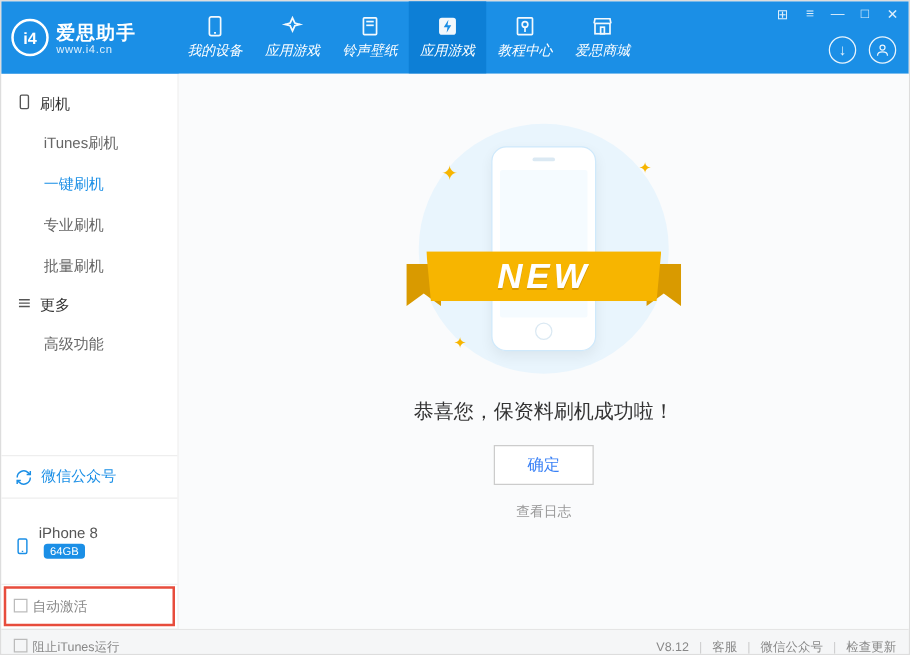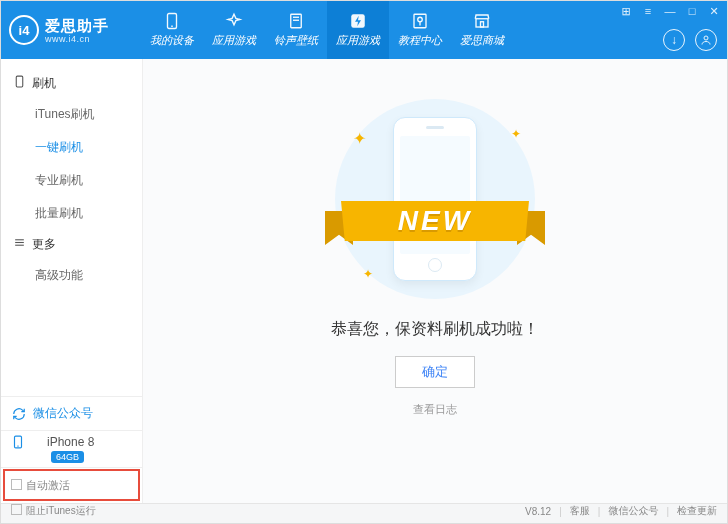--- a/index.html
+++ b/index.html
@@ -21,21 +21,21 @@
   
   .body { display: flex; height: 444px; background:#fff; }
   .sidebar { width: 142px; border-right: 1px solid #eee; display:flex; flex-direction:column; font-size:12px; color:#555; }
   .side-scroll{ flex:1; overflow:hidden; padding-top:10px;}
   .side-group-title { padding: 6px 12px; font-size: 12px; color:#333; display:flex; gap:6px;}
   .side-group-title svg{flex-shrink:0;}
   .side-item { padding: 8px 12px 8px 34px; cursor:pointer; color:#666;}
   .side-item.active { color:#1b8fe6; }
   .mode-box{ border-top:1px solid #eee; padding:8px 10px; display:flex; align-items:center; gap:6px; color:#1b8fe6;}
   .mode-box .micon{width:16px;height:16px;display:flex;align-items:center;justify-content:center;}
-  .device-box{ border-top:1px solid #eee; padding:4px 10px; display:flex; align-items:flex-start; gap:22px; color:#555;}
+  .device-box{ border-top:1px solid #eee; padding:20px 10px; display:flex; align-items:flex-end; gap:6px; color:#555;}
   .badge{ background:#1b8fe6; color:#fff; font-size:9px; padding:1px 5px; border-radius:3px; margin-left:4px;}
   .dev-name{font-size:12px;}
   .checkbox-row{ border-top:1px solid #eee; padding:10px; display:flex; gap:14px; font-size:11px; color:#888;}
   .checkbox-row.highlighted{ outline:2px solid #e74c3c; outline-offset:-4px;}
   .chk{ width:11px;height:11px;border:1px solid #bbb;display:inline-block;vertical-align:-1px;margin-right:4px;}
   
   .main { flex:1; position:relative; background:#fafbfc; display:flex; flex-direction:column; align-items:center;}
   .illus-wrap{ margin-top:40px; width:200px; height:200px; position:relative;}
   .illus-circle{ width:200px;height:200px;border-radius:50%;background:#e9f5fd;position:absolute;}
   .phone{ position:absolute; left:58px; top:18px; width:84px; height:164px; background:#fff; border:1px solid #cfe9fb; border-radius:12px; box-shadow:0 4px 10px rgba(0,0,0,.06);}
@@ -47,21 +47,21 @@
   .ribbon-tail-l,.ribbon-tail-r{position:absolute;top:16px;width:28px;height:34px;background:#d99a00;}
   .ribbon-tail-l{left:2px;clip-path:polygon(0 0,100% 0,100% 100%,50% 70%,0 100%);}
   .ribbon-tail-r{right:2px;clip-path:polygon(0 0,100% 0,100% 100%,50% 70%,0 100%);}
   .spark{position:absolute;color:#f7b500;font-size:16px;}
   .s1{top:30px;left:18px;} .s2{top:28px;right:14px;font-size:12px;} .s3{bottom:18px;left:28px;font-size:12px;}
   
   .success-text{ margin-top:20px; font-size:16px; color:#333;}
   .ok-btn{ margin-top:16px; padding:6px 26px; border:1px solid #ccc; background:#fff; color:#3b82f6; font-size:13px; cursor:pointer;}
   .log-link{ margin-top:14px; font-size:11px; color:#999; cursor:pointer;}
   
-  .footer { height:22px; background:#f5f6f7; border-top:1px solid #e5e5e5; display:flex; align-items:flex-start; font-size:10px; color:#888; padding:0 10px;}
+  .footer { height:22px; background:#f5f6f7; border-top:1px solid #e5e5e5; display:flex; align-items:flex-end; font-size:10px; color:#888; padding:0 10px;}
   .footer .left{display:flex;align-items:center;gap:4px;}
   .footer .right{margin-left:auto; display:flex; gap:8px; align-items:center;}
   .footer .sep{color:#ccc;}
 </style>
 </head>
 <body>
 
 <div class="header">
   <div class="logo-area">
     <div class="logo-circle">i4</div>

